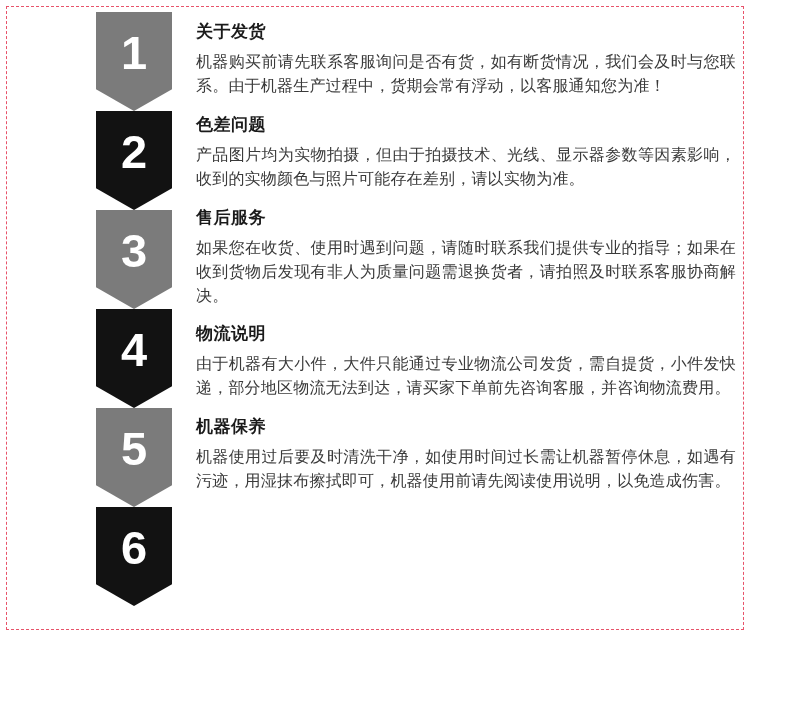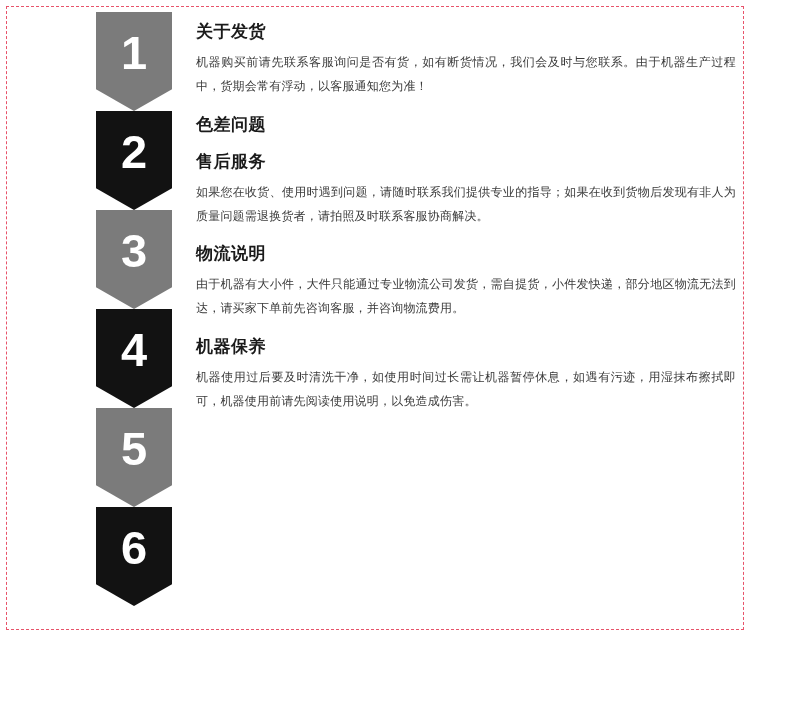--- a/index.html
+++ b/index.html
@@ -97,21 +97,21 @@
     margin: 0 0 8px 0;
     font-size: 17px;
     line-height: 20px;
     font-weight: bold;
     color: #1a1a1a;
     letter-spacing: 0.5px;
   }
 
   .block p {
     margin: 0;
-    font-size: 12px;
+    font-size: 16px;
     line-height: 24px;
     color: #3a3a3a;
     text-align: justify;
     letter-spacing: 0.2px;
   }
 
   
   .block.b1 { margin-bottom: 17px; }
   .block.b2 { margin-bottom: 17px; }
   .block.b3 { margin-bottom: 16px; }
@@ -157,20 +157,21 @@
 
     <div class="blocks">
 
       <div class="block b1">
         <h3>关于发货</h3>
         <p>机器购买前请先联系客服询问是否有货，如有断货情况，我们会及时与您联系。由于机器生产过程中，货期会常有浮动，以客服通知您为准！</p>
       </div>
 
       <div class="block b2">
         <h3>色差问题</h3>
+        <p>产品图片均为实物拍摄，但由于拍摄技术、光线、显示器参数等因素影响，收到的实物颜色与照片可能存在差别，请以实物为准。</p>
       </div>
 
       <div class="block b3">
         <h3>售后服务</h3>
         <p>如果您在收货、使用时遇到问题，请随时联系我们提供专业的指导；如果在收到货物后发现有非人为质量问题需退换货者，请拍照及时联系客服协商解决。</p>
       </div>
 
 
       <div class="block b5">
         <h3>物流说明</h3>

